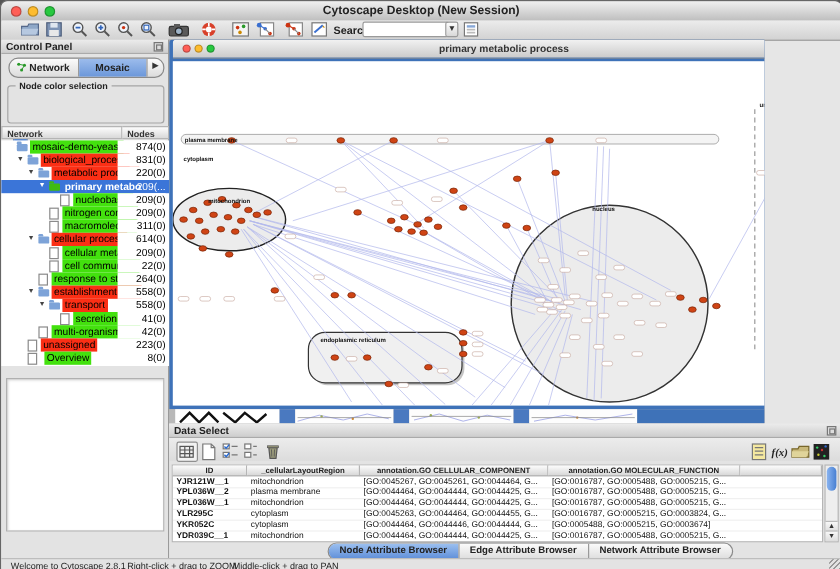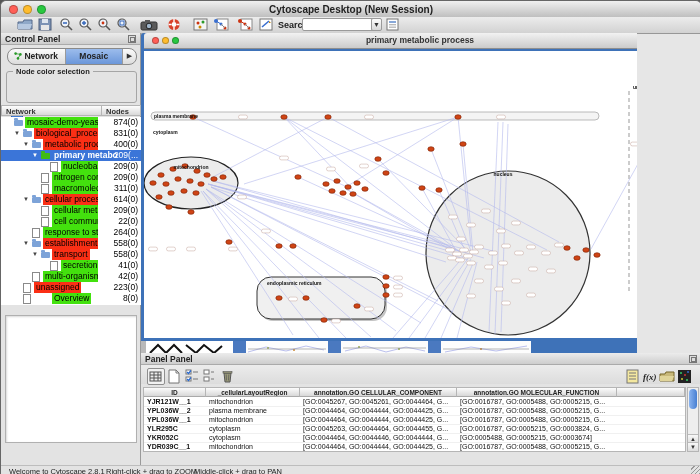--- a/index.html
+++ b/index.html
@@ -224,21 +224,21 @@
         <div class="trow" style="top: 11px;">
           <span class="tarr" style="left: 13px;">▼</span>
           <span class="tfolder" style="left: 22px;"></span>
           <span class="tlab red" style="left: 33px;">biological_process</span>
           <span class="tnum">831(0)</span>
         </div>
         <div class="trow" style="top: 22px;">
           <span class="tarr" style="left: 22px;">▼</span>
           <span class="tfolder" style="left: 31px;"></span>
           <span class="tlab red" style="left: 42px;">metabolic process</span>
-          <span class="tnum">400(0)</span>
+          <span class="tnum">220(0)</span>
         </div>
         <div class="trow sel" style="top: 33px;">
           <span class="tarr" style="left: 31px;">▼</span>
           <span class="tfolder green" style="left: 40px;"></span>
           <span class="tlab sel" style="left: 51px;">primary metabo</span>
           <span class="tnum">209(...</span>
         </div>
         <div class="trow" style="top: 44px;">
           <span class="tfile" style="left: 49px;"></span>
           <span class="tlab green" style="left: 60px;">nucleobase-</span>
@@ -297,21 +297,21 @@
           <span class="tlab green" style="left: 42px;">multi-organism pro</span>
           <span class="tnum">42(0)</span>
         </div>
         <div class="trow" style="top: 165px;">
           <span class="tfile" style="left: 22px;"></span>
           <span class="tlab red" style="left: 33px;">unassigned</span>
           <span class="tnum">223(0)</span>
         </div>
         <div class="trow" style="top: 176px;">
           <span class="tfile" style="left: 22px;"></span>
-          <span class="tlab green" style="left: 51px;">Overview</span>
+          <span class="tlab green" style="left: 36px;">Overview</span>
           <span class="tnum">8(0)</span>
         </div>
       </div>
     <div class="birdseye"></div>
   </div>
 
   <div class="mdi">
     <div class="netwin">
       <div class="nethead">
         <div class="ntl r"></div>
@@ -525,21 +525,21 @@
             <line x1="2" y1="6" x2="88" y2="6" stroke="#888" stroke-width="0.6"></line>
           </svg>
       </div>
       <div class="frag" style="left:390px;width:128px;background:#3e72b8;"></div>
       <div class="frag" style="left:518px;width:42px;background:#c9c9c9;"></div>
     </div>
   </div>
 
   <div class="dpanel">
     <div class="phead" style="width:560px">
-      <span>Panel Panel</span>
+      <span>Data Select</span>
       <div class="floatic"></div>
     </div>
     <div class="dptools">
       <svg class="dpi boxed" style="left:6px" width="16" height="15">
           <rect x="2" y="3" width="11" height="9" fill="#eee" stroke="#555"></rect>
           <line x1="2" y1="6" x2="13" y2="6" stroke="#555"></line>
           <line x1="2" y1="9" x2="13" y2="9" stroke="#555"></line>
           <line x1="6" y1="3" x2="6" y2="12" stroke="#555"></line>
           <line x1="10" y1="3" x2="10" y2="12" stroke="#555"></line>
         </svg>
@@ -634,20 +634,25 @@
           </div>
         </div>
     </div>
     <div class="vscroll">
       <div class="vthumb"></div>
       <div class="varr" style="bottom:8px">▲</div>
       <div class="varr" style="bottom:0">▼</div>
     </div>
   </div>
 
+  <div class="btabs">
+    <div class="btab sel">Node Attribute Browser</div>
+    <div class="btab">Edge Attribute Browser</div>
+    <div class="btab">Network Attribute Browser</div>
+  </div>
 
   <div class="statusbar">
     <span class="st0">Welcome to Cytoscape 2.8.1</span>
     <span class="st1">Right-click + drag to ZOOM</span>
     <span class="st2">Middle-click + drag to PAN</span>
     <div class="sgrip"></div>
   </div>
 </div>
 
 </body></html>

